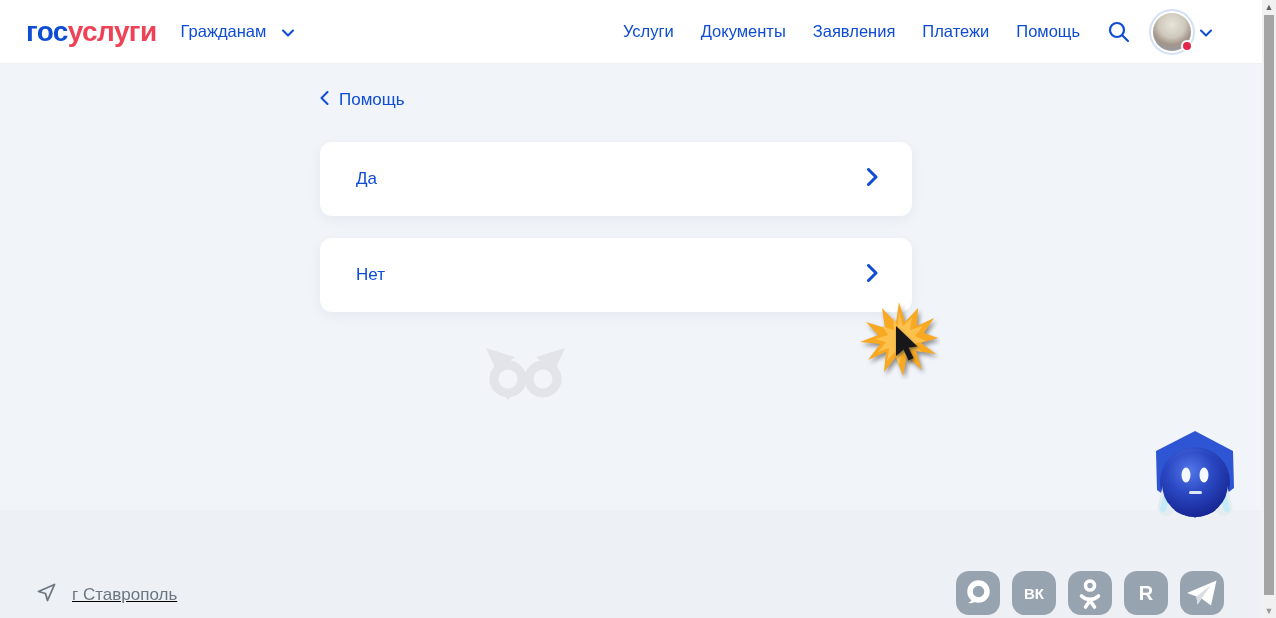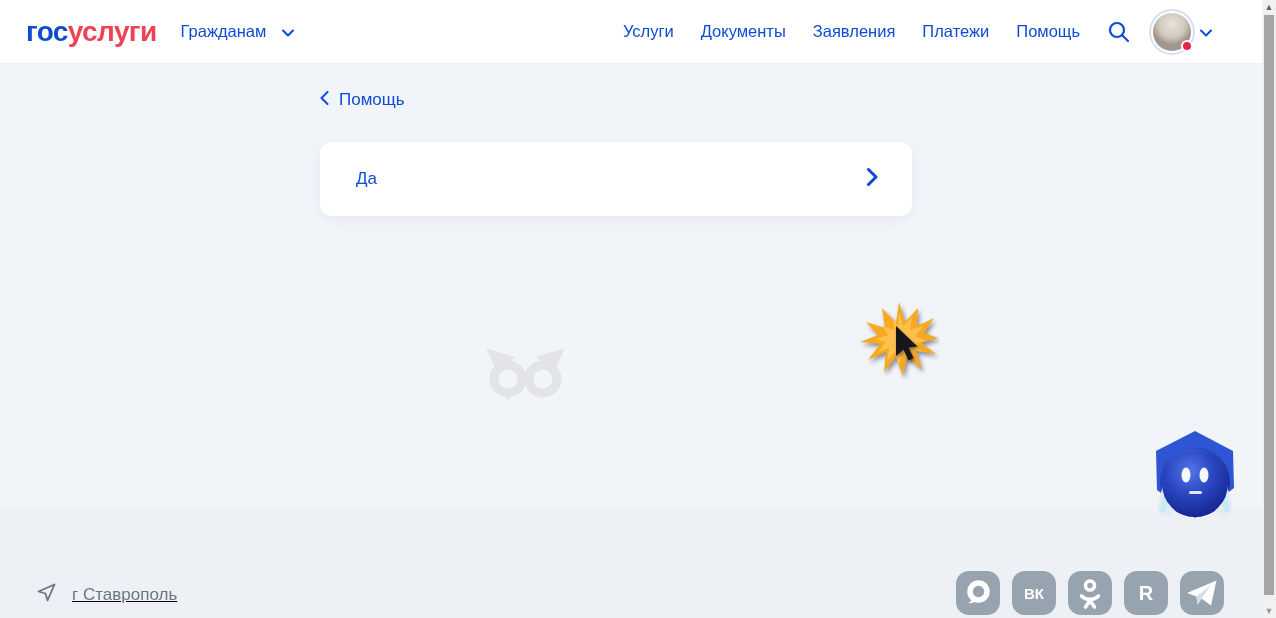--- a/index.html
+++ b/index.html
@@ -131,20 +131,28 @@
 
     <div class="option-card">
       <span class="option-label">Да</span>
       <span>
         <svg width="11" height="18" viewBox="0 0 11 18">
             <path d="M1.5 1.5 L9 9 L1.5 16.5" fill="none" stroke="#0d4cd3" stroke-width="3" stroke-linecap="round" stroke-linejoin="round"></path>
           </svg>
       </span>
     </div>
 
+    <div class="option-card">
+      <span class="option-label">Нет</span>
+      <span>
+        <svg width="11" height="18" viewBox="0 0 11 18">
+            <path d="M1.5 1.5 L9 9 L1.5 16.5" fill="none" stroke="#0d4cd3" stroke-width="3" stroke-linecap="round" stroke-linejoin="round"></path>
+          </svg>
+      </span>
+    </div>
   </div>
 
   <div class="watermark">
     <span>
       <svg width="92" height="54" viewBox="0 0 92 54">
         <g fill="none" stroke="#e2e4ea" stroke-width="9">
           <circle cx="26" cy="33" r="14"></circle>
           <circle cx="61" cy="33" r="14"></circle>
         </g>
         <path d="M4 2 L33 11 L15 26 Z" fill="#e2e4ea"></path>

